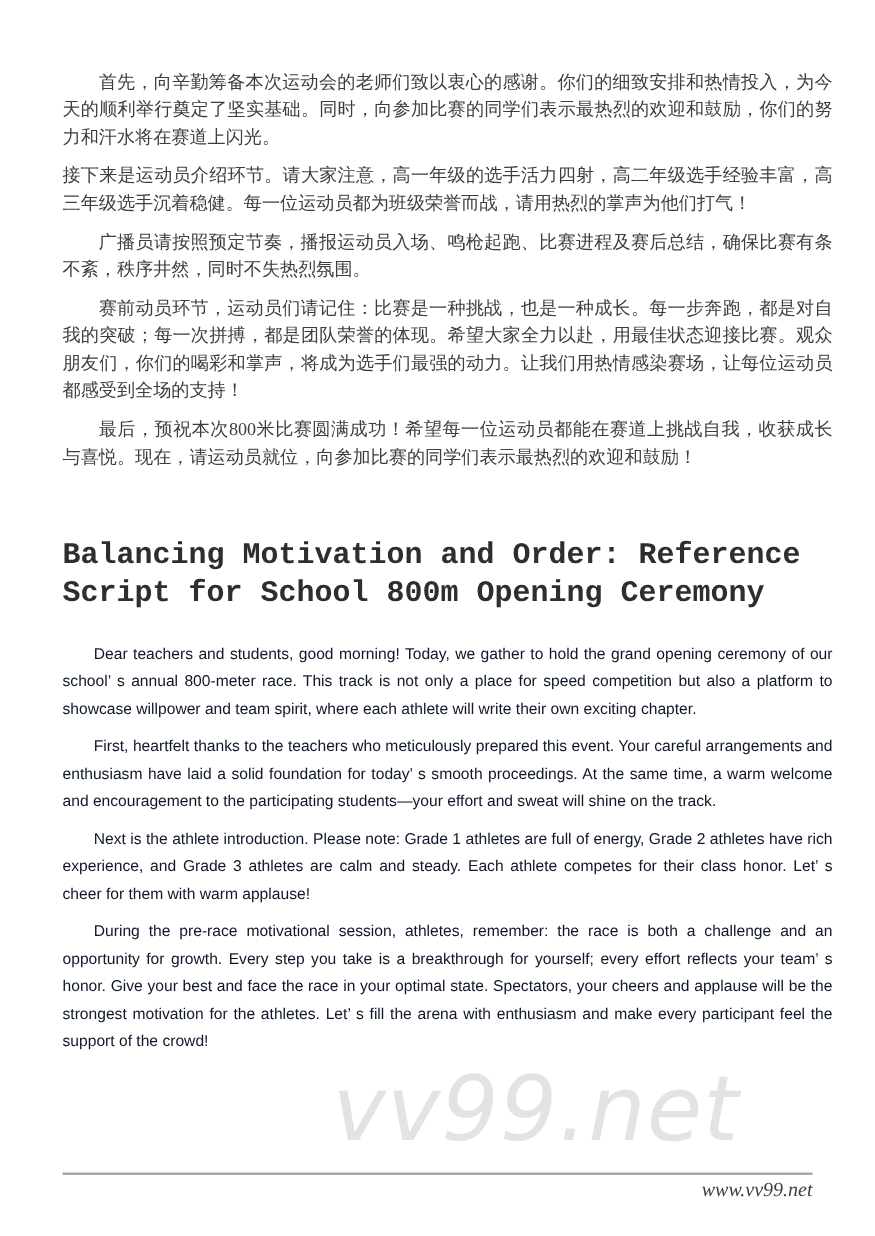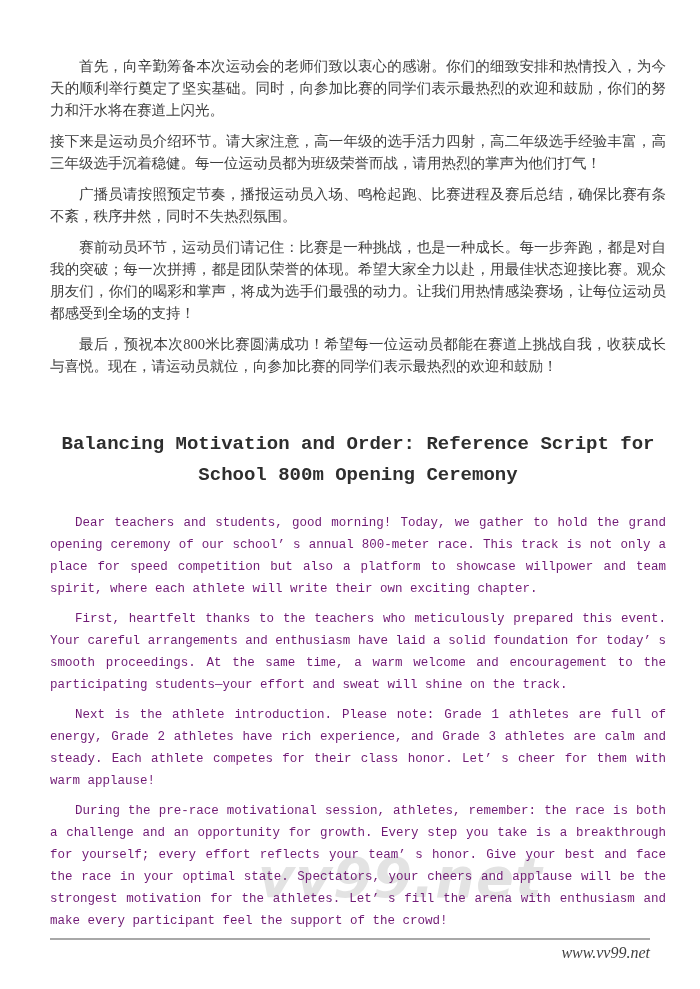--- a/index.html
+++ b/index.html
@@ -30,44 +30,44 @@
     word-break: break-all;
     margin: 0 0 9px 0;
     text-indent: 2em;
   }
   p.cn.no-indent {
     text-indent: 0;
     font-family: Liberation Serif, serif;
   }
   h1.doc-title {
     font-family: "Liberation Mono", monospace;
-    font-size: 19px;
+    font-size: 24px;
     line-height: 31px;
     font-weight: 600;
     color: #2e2e2e;
-    text-align: center;
+    text-align: left;
     margin: 52px 0 21px 0;
   }
   p.en {
-    font-family: Liberation Mono, monospace;
+    font-family: Liberation Sans, sans-serif;
     font-size: 12.5px;
     line-height: 22px;
-    color: #701a75;
+    color: #0f172a;
     text-align: justify;
     margin: 0 0 8px 0;
     text-indent: 2em;
   }
   .watermark-large {
     position: absolute;
-    left: 258px;
+    left: 266px;
     top: 845px;
     z-index: 0;
     font-family: "DejaVu Sans", sans-serif;
-    font-size: 56px;
-    font-weight: bold;
+    font-size: 72px;
+    font-weight: normal;
     font-style: italic;
     letter-spacing: 1px;
     color: #e3e3e3;
     white-space: nowrap;
     user-select: none;
   }
   .footer-rule {
     position: absolute;
     left: 50px;
     right: 50px;

